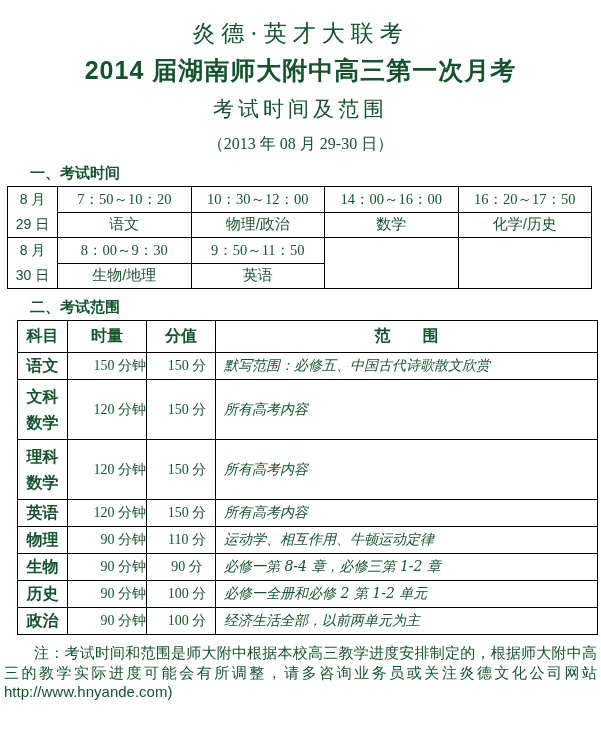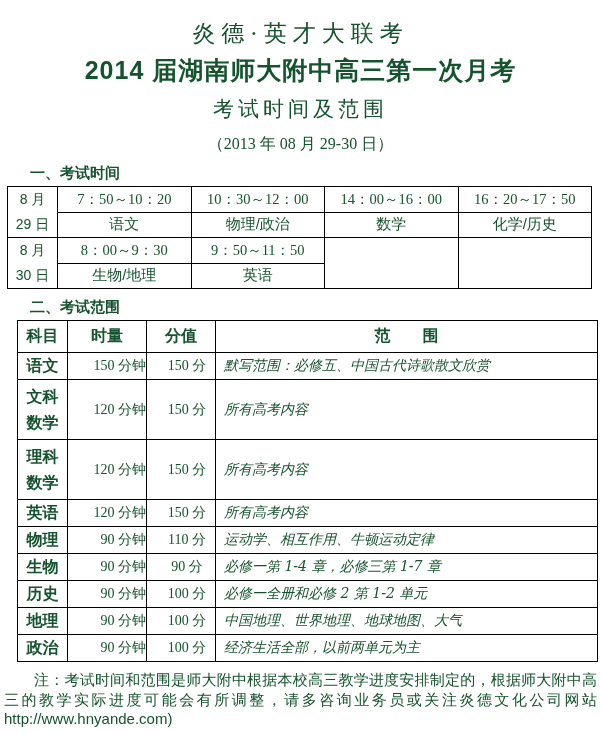--- a/index.html
+++ b/index.html
@@ -168,33 +168,27 @@
       <tr>
         <td class="subject-cell">物理</td>
         <td class="duration-cell">90 分钟</td>
         <td class="score-cell">110 分</td>
         <td class="range-cell">运动学、相互作用、牛顿运动定律</td>
       </tr>
       <tr>
         <td class="subject-cell">生物</td>
         <td class="duration-cell">90 分钟</td>
         <td class="score-cell">90 分</td>
-        <td class="range-cell">必修一第 1-4 章，必修三第 1-7 章</td>
+        <td class="range-cell">必修一第 8-4 章，必修三第 1-2 章</td>
       </tr>
       <tr>
         <td class="subject-cell">历史</td>
         <td class="duration-cell">90 分钟</td>
         <td class="score-cell">100 分</td>
         <td class="range-cell">必修一全册和必修 2 第 1-2 单元</td>
-      </tr>
-      <tr>
-        <td class="subject-cell">地理</td>
-        <td class="duration-cell">90 分钟</td>
-        <td class="score-cell">100 分</td>
-        <td class="range-cell">中国地理、世界地理、地球地图、大气</td>
       </tr>
       <tr>
         <td class="subject-cell">政治</td>
         <td class="duration-cell">90 分钟</td>
         <td class="score-cell">100 分</td>
         <td class="range-cell">经济生活全部，以前两单元为主</td>
       </tr>
     </tbody>
   </table>
 

